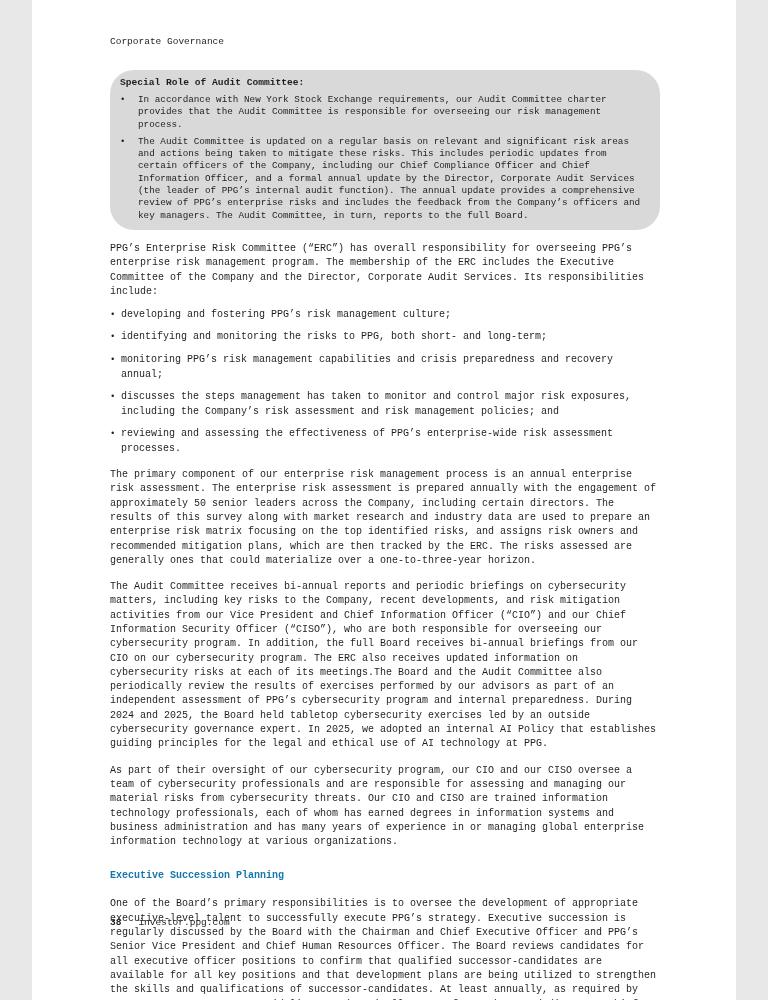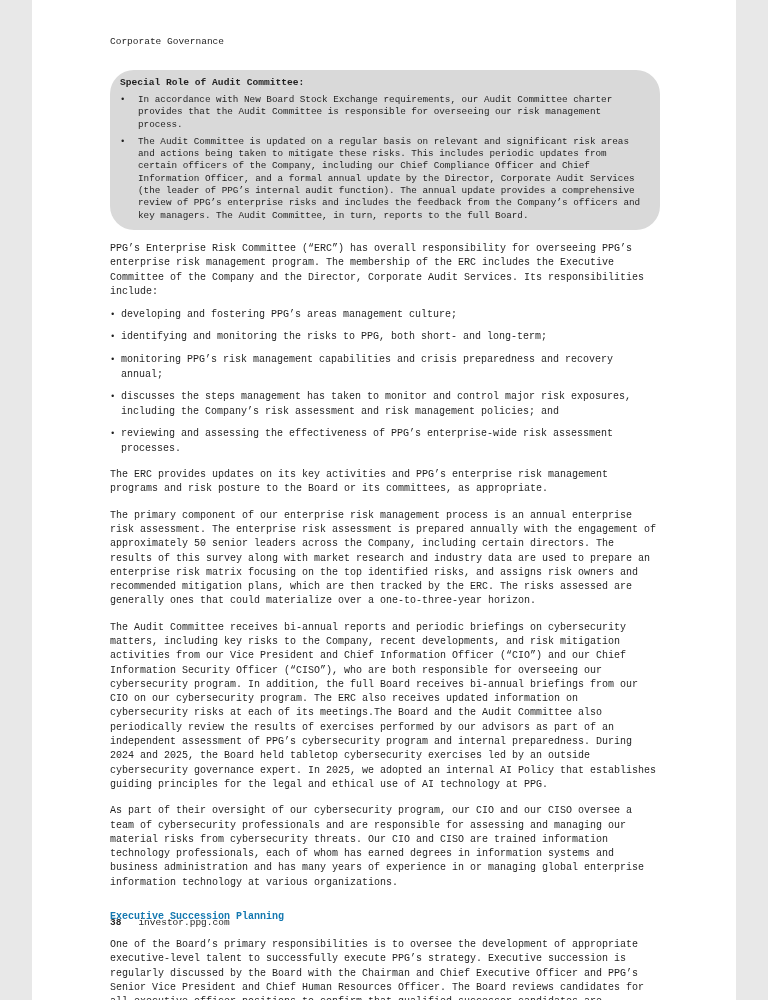--- a/index.html
+++ b/index.html
@@ -90,52 +90,51 @@
 
 <div class="page" style="--accent-blue: #1478b0; --callout-bg: #d9d9d9; color: rgb(31, 31, 31);">
   <div class="content">
 
     <div class="doc-header">Corporate Governance</div>
 
     <div class="callout">
       <div class="callout-title">Special Role of Audit Committee:</div>
       <div class="callout-bullet">
         <span class="marker">•</span>
-        <span class="ctext">In accordance with New Board Stock Exchange requirements, our Audit Committee charter provides that the Audit Committee is responsible for overseeing our risk management process.</span>
+        <span class="ctext">In accordance with New York Stock Exchange requirements, our Audit Committee charter provides that the Audit Committee is responsible for overseeing our risk management process.</span>
       </div>
       <div class="callout-bullet">
         <span class="marker">•</span>
         <span class="ctext">The Audit Committee is updated on a regular basis on relevant and significant risk areas and actions being taken to mitigate these risks. This includes periodic updates from certain officers of the Company, including our Chief Compliance Officer and Chief Information Officer, and a formal annual update by the Director, Corporate Audit Services (the leader of PPG’s internal audit function). The annual update provides a comprehensive review of PPG’s enterprise risks and includes the feedback from the Company’s officers and key managers. The Audit Committee, in turn, reports to the full Board.</span>
       </div>
     </div>
 
     <p class="body">PPG’s Enterprise Risk Committee (“ERC”) has overall responsibility for overseeing PPG’s enterprise risk management program. The membership of the ERC includes the Executive Committee of the Company and the Director, Corporate Audit Services. Its responsibilities include:</p>
 
     <div class="bullet-row">
       <span class="marker">•</span>
-      <span class="btext">developing and fostering PPG’s areas management culture;</span>
+      <span class="btext">developing and fostering PPG’s risk management culture;</span>
     </div>
     <div class="bullet-row">
       <span class="marker">•</span>
       <span class="btext">identifying and monitoring the risks to PPG, both short- and long-term;</span>
     </div>
     <div class="bullet-row">
       <span class="marker">•</span>
       <span class="btext">monitoring PPG’s risk management capabilities and crisis preparedness and recovery annual;</span>
     </div>
     <div class="bullet-row">
       <span class="marker">•</span>
       <span class="btext">discusses the steps management has taken to monitor and control major risk exposures, including the Company’s risk assessment and risk management policies; and</span>
     </div>
     <div class="bullet-row">
       <span class="marker">•</span>
       <span class="btext">reviewing and assessing the effectiveness of PPG’s enterprise-wide risk assessment processes.</span>
     </div>
 
-    <p class="body">The ERC provides updates on its key activities and PPG’s enterprise risk management programs and risk posture to the Board or its committees, as appropriate.</p>
     <p class="body">The primary component of our enterprise risk management process is an annual enterprise risk assessment. The enterprise risk assessment is prepared annually with the engagement of approximately 50 senior leaders across the Company, including certain directors. The results of this survey along with market research and industry data are used to prepare an enterprise risk matrix focusing on the top identified risks, and assigns risk owners and recommended mitigation plans, which are then tracked by the ERC. The risks assessed are generally ones that could materialize over a one-to-three-year horizon.</p>
 
     <p class="body">The Audit Committee receives bi-annual reports and periodic briefings on cybersecurity matters, including key risks to the Company, recent developments, and risk mitigation activities from our Vice President and Chief Information Officer (“CIO”) and our Chief Information Security Officer (“CISO”), who are both responsible for overseeing our cybersecurity program. In addition, the full Board receives bi-annual briefings from our CIO on our cybersecurity program. The ERC also receives updated information on cybersecurity risks at each of its meetings.The Board and the Audit Committee also periodically review the results of exercises performed by our advisors as part of an independent assessment of PPG’s cybersecurity program and internal preparedness. During 2024 and 2025, the Board held tabletop cybersecurity exercises led by an outside cybersecurity governance expert. In 2025, we adopted an internal AI Policy that establishes guiding principles for the legal and ethical use of AI technology at PPG.</p>
     <p class="body">As part of their oversight of our cybersecurity program, our CIO and our CISO oversee a team of cybersecurity professionals and are responsible for assessing and managing our material risks from cybersecurity threats. Our CIO and CISO are trained information technology professionals, each of whom has earned degrees in information systems and business administration and has many years of experience in or managing global enterprise information technology at various organizations.</p>
 
     <h1 class="section-heading">Executive Succession Planning</h1>
     <p class="body">One of the Board’s primary responsibilities is to oversee the development of appropriate executive-level talent to successfully execute PPG’s strategy. Executive succession is regularly discussed by the Board with the Chairman and Chief Executive Officer and PPG’s Senior Vice President and Chief Human Resources Officer. The Board reviews candidates for all executive officer positions to confirm that qualified successor-candidates are available for all key positions and that development plans are being utilized to strengthen the skills and qualifications of successor-candidates. At least annually, as required by our Corporate Governance Guidelines, and typically more often, the Board discusses Chief Executive Officer succession planning. The current Chief Executive Officer provides the Board with recommendations for and evaluations of potential Chief Executive Officer successors and reviews with the Board development plans for these successors. Directors engage with potential Chief Executive Officer talent at Board and committee meetings and in less formal settings to enable directors to personally interact with candidates. The Board</p>
 
   </div>
 

